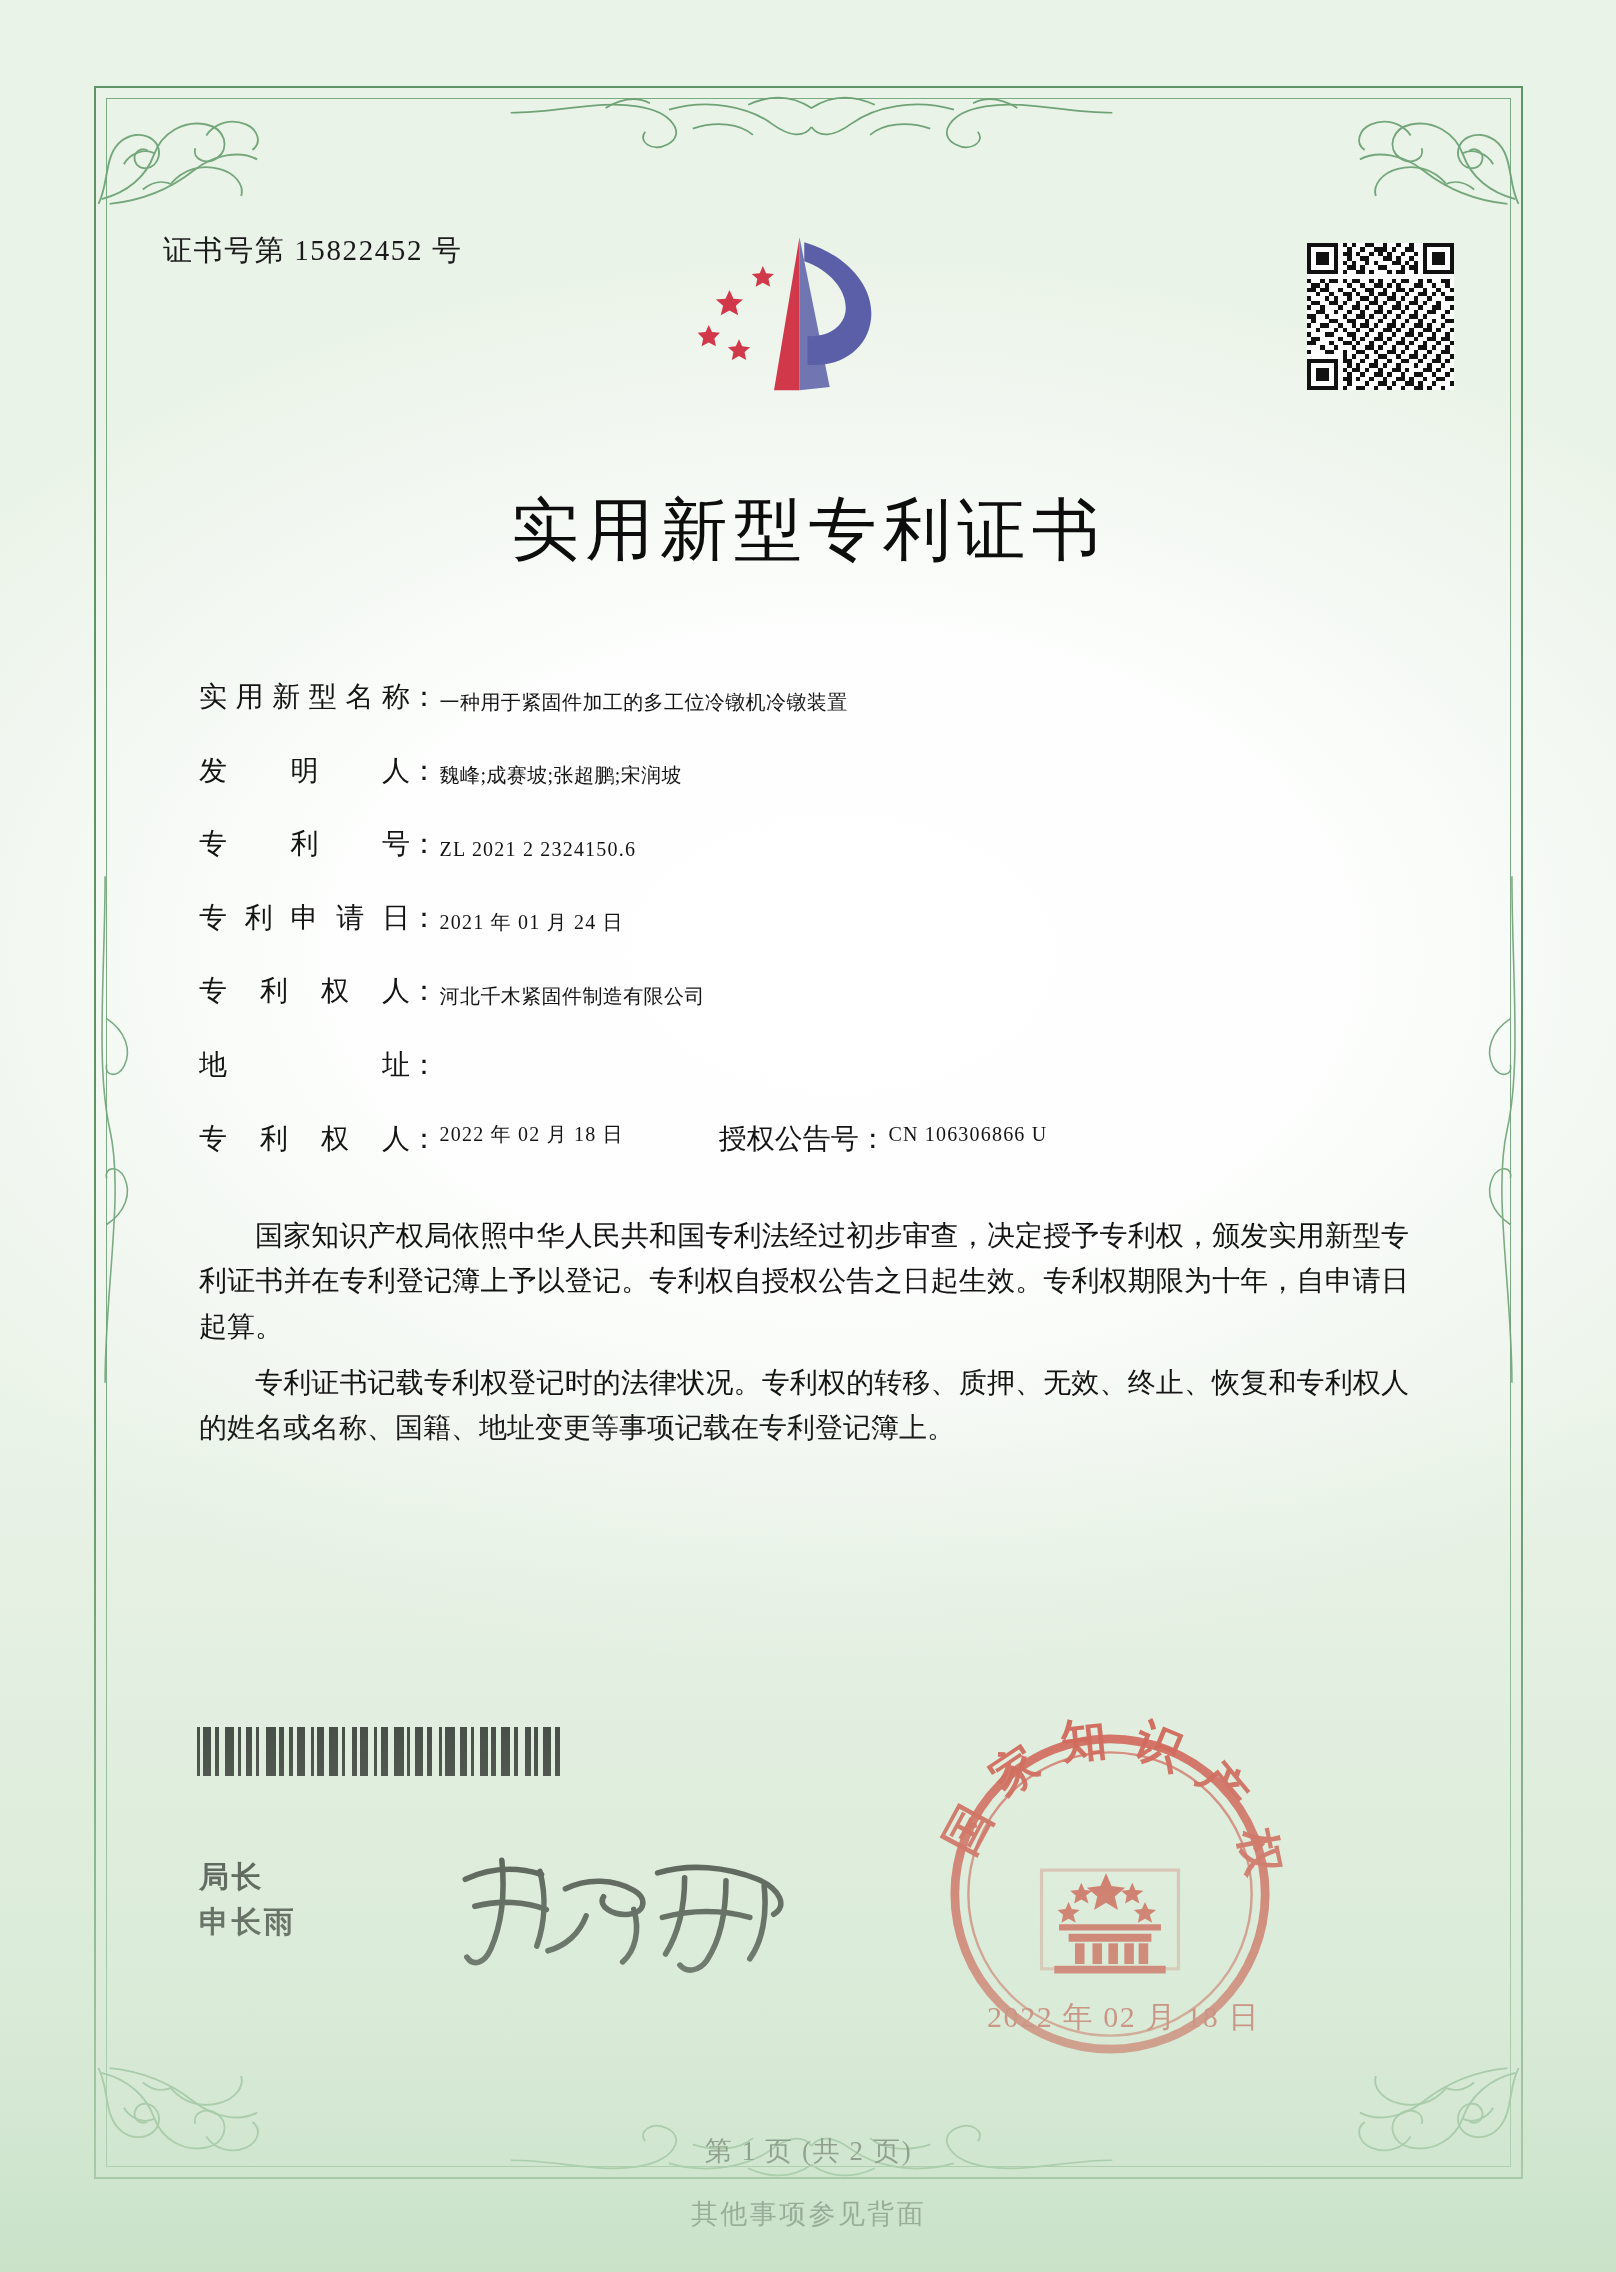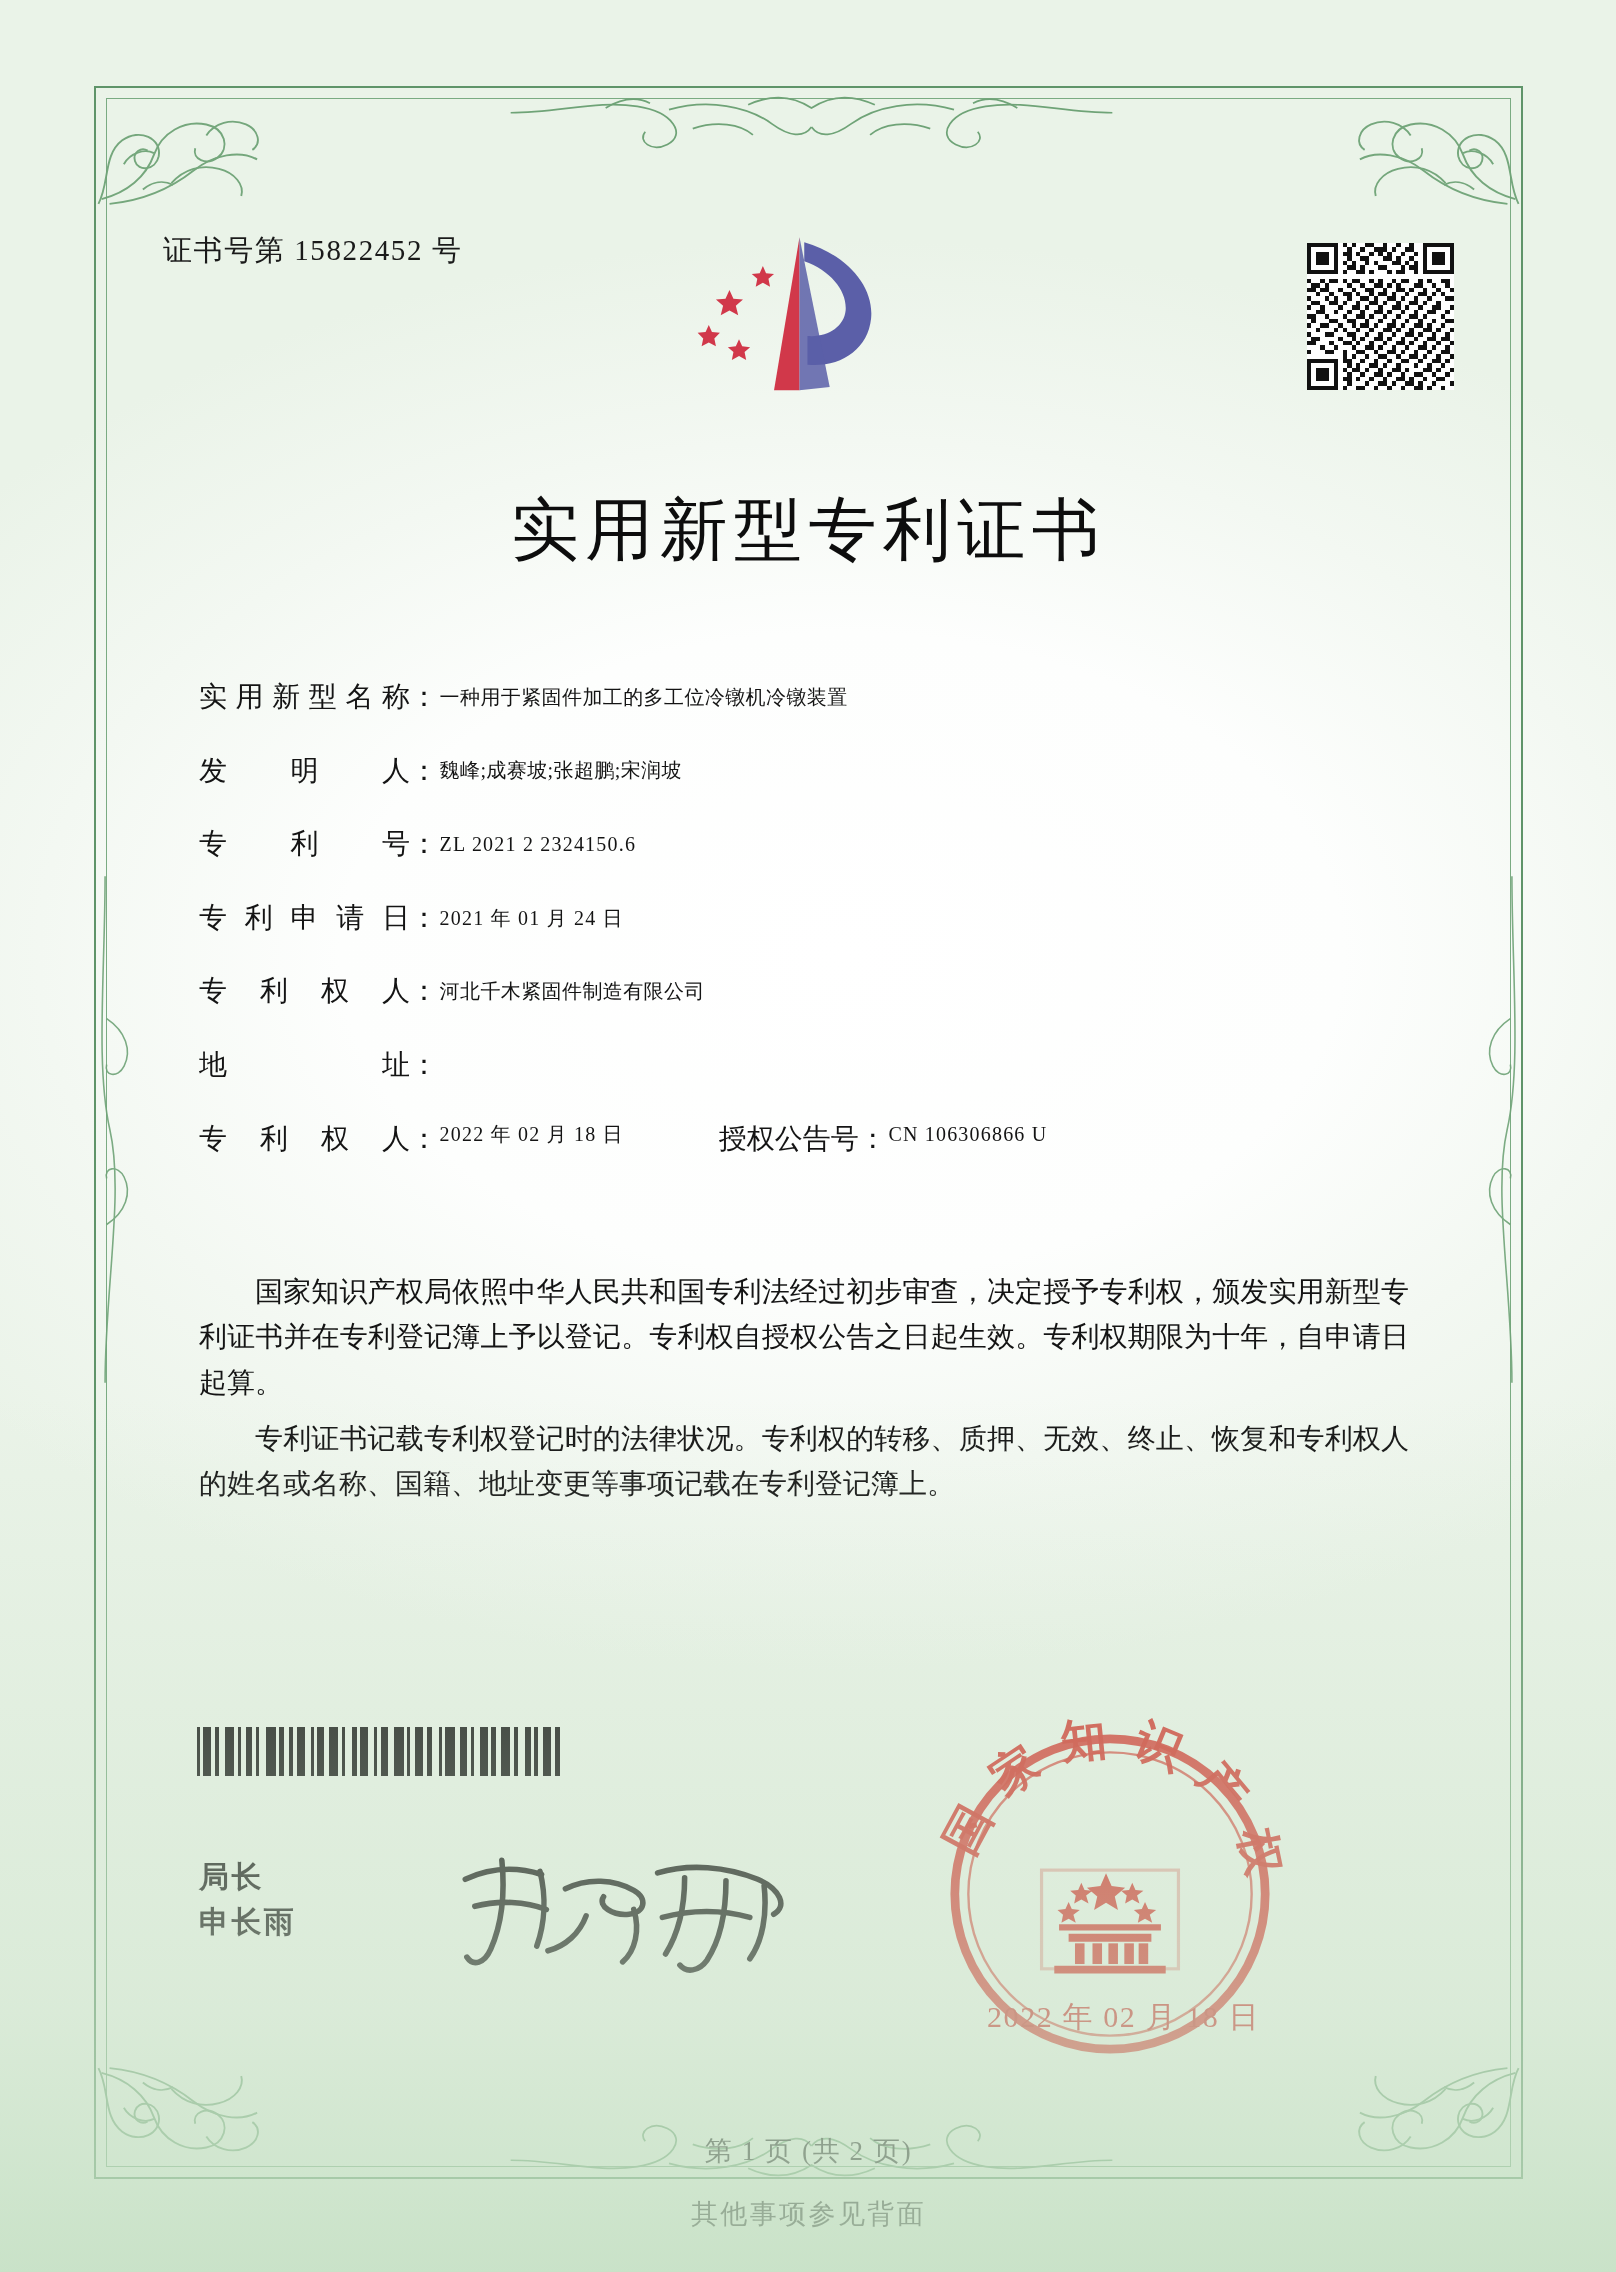--- a/index.html
+++ b/index.html
@@ -129,21 +129,21 @@
   .fields {
     position: absolute;
     left: 199px; top: 680px;
     width: 1241px;
     font-size: 28px;
     color: #141414;
     line-height: 1.2;
   }
   .frow {
     display: flex;
-    align-items: center;
+    align-items: flex-end;
     margin-bottom: 40px;
     white-space: nowrap;
   }
   .flabel {
     display: inline-block;
     text-align: justify;
     text-align-last: justify;
     flex: 0 0 auto;
   }
   .flabel.w7 { width: 211px; }
@@ -158,21 +158,21 @@
     display: flex;
     align-items: flex-start;
     white-space: nowrap;
     margin-bottom: 37px;
   }
   .gap { width: 95px; flex: 0 0 auto; }
 
   
   .paras {
     position: absolute;
-    left: 199px; top: 1269px;
+    left: 199px; top: 1213px;
     width: 1210px;
     font-size: 28px;
     line-height: 1.62;
     color: #141414;
     text-align: justify;
   }
   .paras p { margin: 0 0 11px 0; text-indent: 56px; }
 
   
   .barcode {

